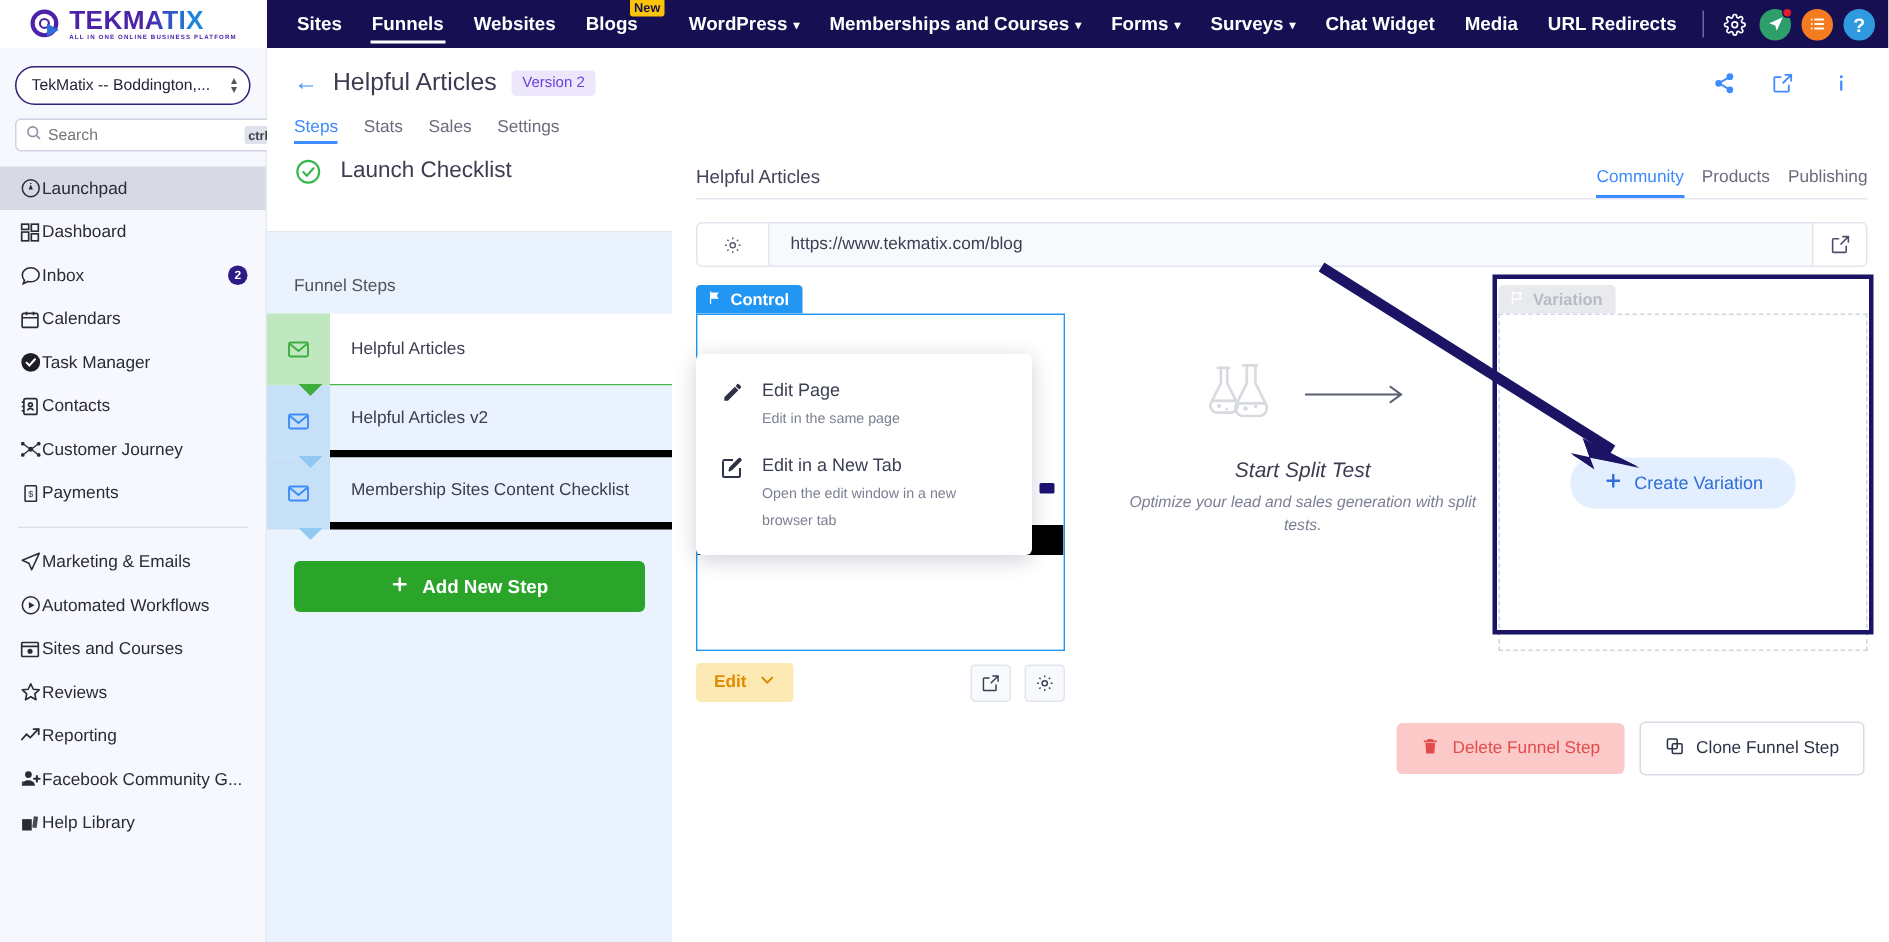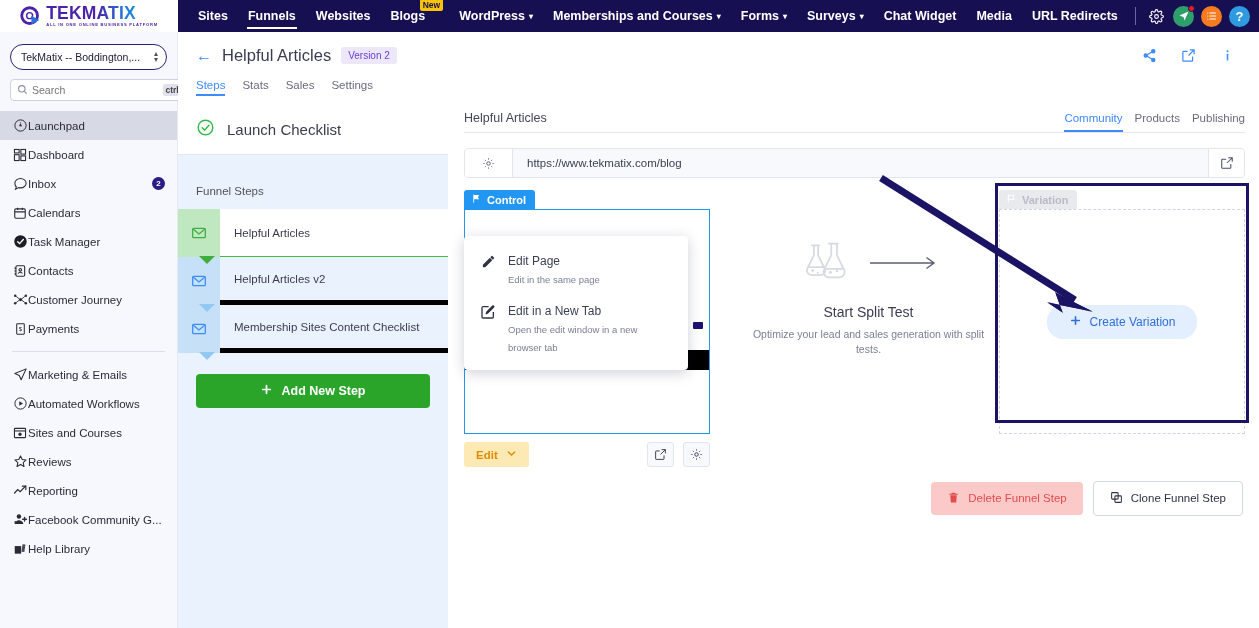--- a/index.html
+++ b/index.html
@@ -105,21 +105,21 @@
   .head-icons .hi { color: #3d8bfd; cursor: pointer; display: flex; }
   .subtabs { display: flex; gap: 17px; margin-top: 14px; font-size: 11.5px; }
   .subtab { color: #6b6b7d; cursor: pointer; padding-bottom: 3px; }
   .subtab.active { color: #3d8bfd; border-bottom: 2px solid #3d8bfd; }
 
   .panels { flex: 1; display: flex; min-height: 0; margin-top: 9px; }
 
   
   .steps-col { width: 270px; flex: 0 0 270px; background: #eaf3fd; display: flex; flex-direction: column; }
   .launch-check {
-    height: 50px; background: #fff; display: flex; align-items: center; gap: 12px;
+    height: 50px; background: #fff; display: flex; gap: 12px;
     padding: 0 18px; border-bottom: 1px solid #dfe7f1;
   }
   .launch-check .t { font-size: 15px; color: #3c3c50; }
   .funnel-steps-lbl { padding: 30px 18px 12px; font-size: 11.5px; color: #52525f; }
   .step-row { display: flex; align-items: stretch; position: relative; min-height: 48px; cursor: pointer; }
   .step-icon-cell { width: 42px; flex: 0 0 42px; display: flex; align-items: center; justify-content: center; }
   .step-row.sel .step-icon-cell { background: #bfe8c0; }
   .step-row .step-icon-cell { background: #c6e0f7; }
   .step-body { flex: 1; display: flex; align-items: center; padding: 0 14px; font-size: 11.5px; color: #3c3c50; }
   .step-row.sel .step-body { background: #ffffff; border-bottom: 1px solid #47b747; }
@@ -189,21 +189,21 @@
     position: absolute; left: 0px; top: 46px; width: 224px; background: #fff;
     box-shadow: 0 3px 14px rgba(20,25,60,.20); border-radius: 4px; padding: 8px 0; z-index: 40;
   }
   .dd-item { display: flex; gap: 12px; padding: 7px 16px; cursor: pointer; align-items: flex-start; }
   .dd-ico { width: 16px; flex: 0 0 16px; display: flex; justify-content: center; padding-top: 3px; color: #2e3246; }
   .dd-t { font-size: 12px; color: #3b3f52; }
   .dd-s { font-size: 9.5px; color: #7b7f92; margin-top: 2px; }
 
   .split-area { flex: 1; display: flex; align-items: flex-start; justify-content: center;
     padding-left: 28px; padding-top: 50px; }
-  .split-inner { text-align: center; width: 250px; }
+  .split-inner { text-align: center; width: 250px; font-style: italic; }
   .flask-row { display: flex; align-items: center; justify-content: center; gap: 16px; }
   .split-title { font-size: 14px; color: #3c3c50; margin-top: 14px; }
   .split-sub { font-size: 10.5px; color: #7b7f92; margin-top: 7px; line-height: 1.45; }
 
   .variation-panel { position: relative; }
   .var-box { width: 246px; height: 225px; border: 1px dashed #cfd4e2; background: #fff;
     display: flex; align-items: center; justify-content: center; }
   .create-var { background: #e3eefe; color: #2f6fd8; font-size: 12px; border-radius: 16px;
     padding: 9px 22px; display: flex; align-items: center; gap: 8px; cursor: pointer; }
   .highlight-box { position: absolute; left: -4px; top: -7px; width: 254px; height: 240px;

